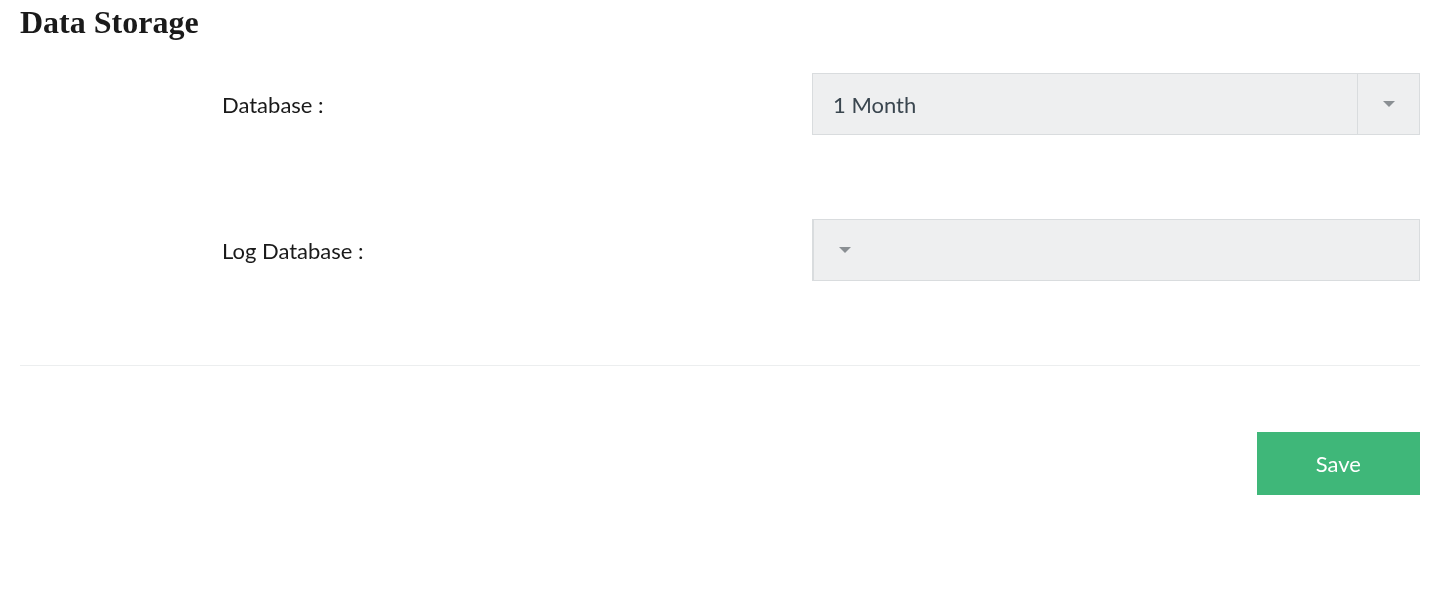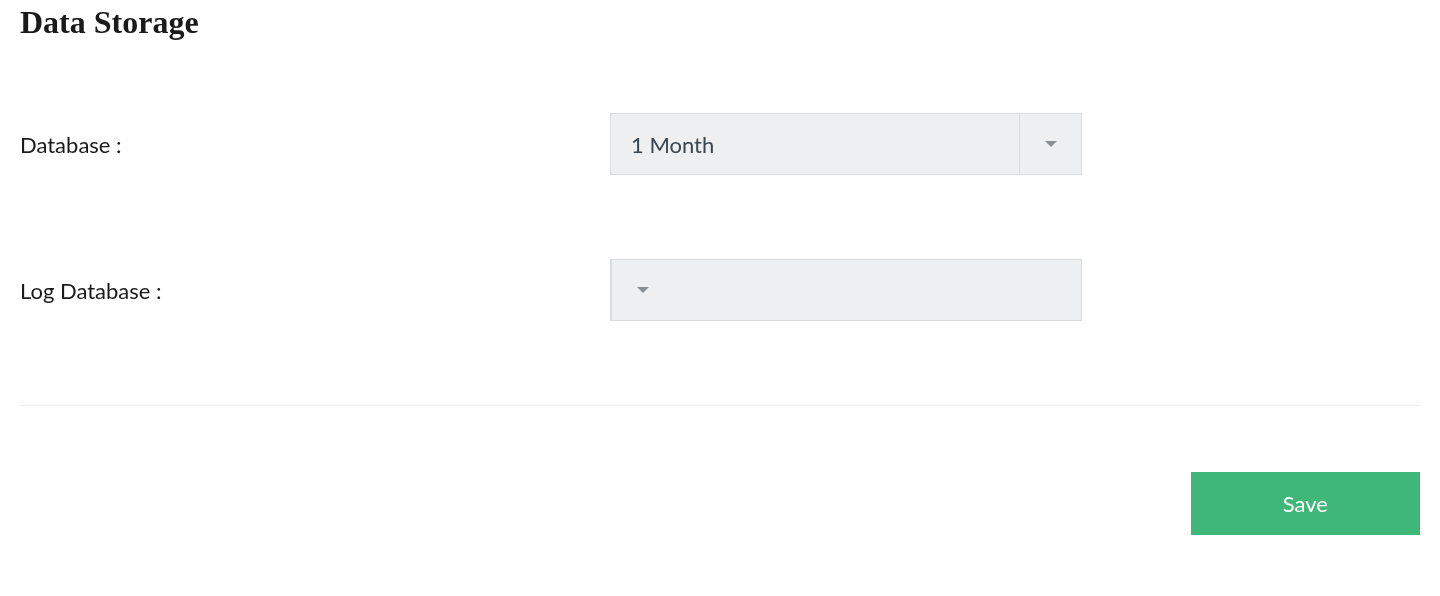--- a/index.html
+++ b/index.html
@@ -13,37 +13,38 @@
       background: #ffffff;
       padding: 0 20px;
       width: 1440px;
     }
     .page-title {
       font-family: Georgia, "Times New Roman", serif;
       font-size: 32px;
       font-weight: 700;
       color: #1a1a1a;
       margin-top: 4px;
-      margin-bottom: 72px;
+      margin-bottom: 32px;
     }
     .form-row {
       display: flex;
       align-items: center;
       margin-bottom: 84px;
+      justify-content: flex-end;
     }
     .form-label {
       width: 590px;
       font-size: 22px;
       color: #1a1a1a;
       font-weight: 400;
     }
     .select-wrapper {
       display: flex;
       align-items: stretch;
-      width: 472px;
+      width: 608px;
       height: 62px;
       border: 1px solid #d9dcde;
       background: #eeeff0;
       cursor: pointer;
     }
     .select-value {
       flex: 1;
       display: flex;
       align-items: center;
       padding-left: 20px;
@@ -71,21 +72,21 @@
     .button-bar {
       display: flex;
       justify-content: flex-end;
     }
     .save-button {
       background: #3fb779;
       color: #ffffff;
       border: none;
       font-size: 22px;
       font-weight: 400;
-      padding: 18px 92px;
+      padding: 18px 59px;
       cursor: pointer;
       font-family: inherit;
     }
   </style>
 </head>
 <body>
 
 <h1 class="page-title">Data Storage</h1>
 
 <div class="form-row">

